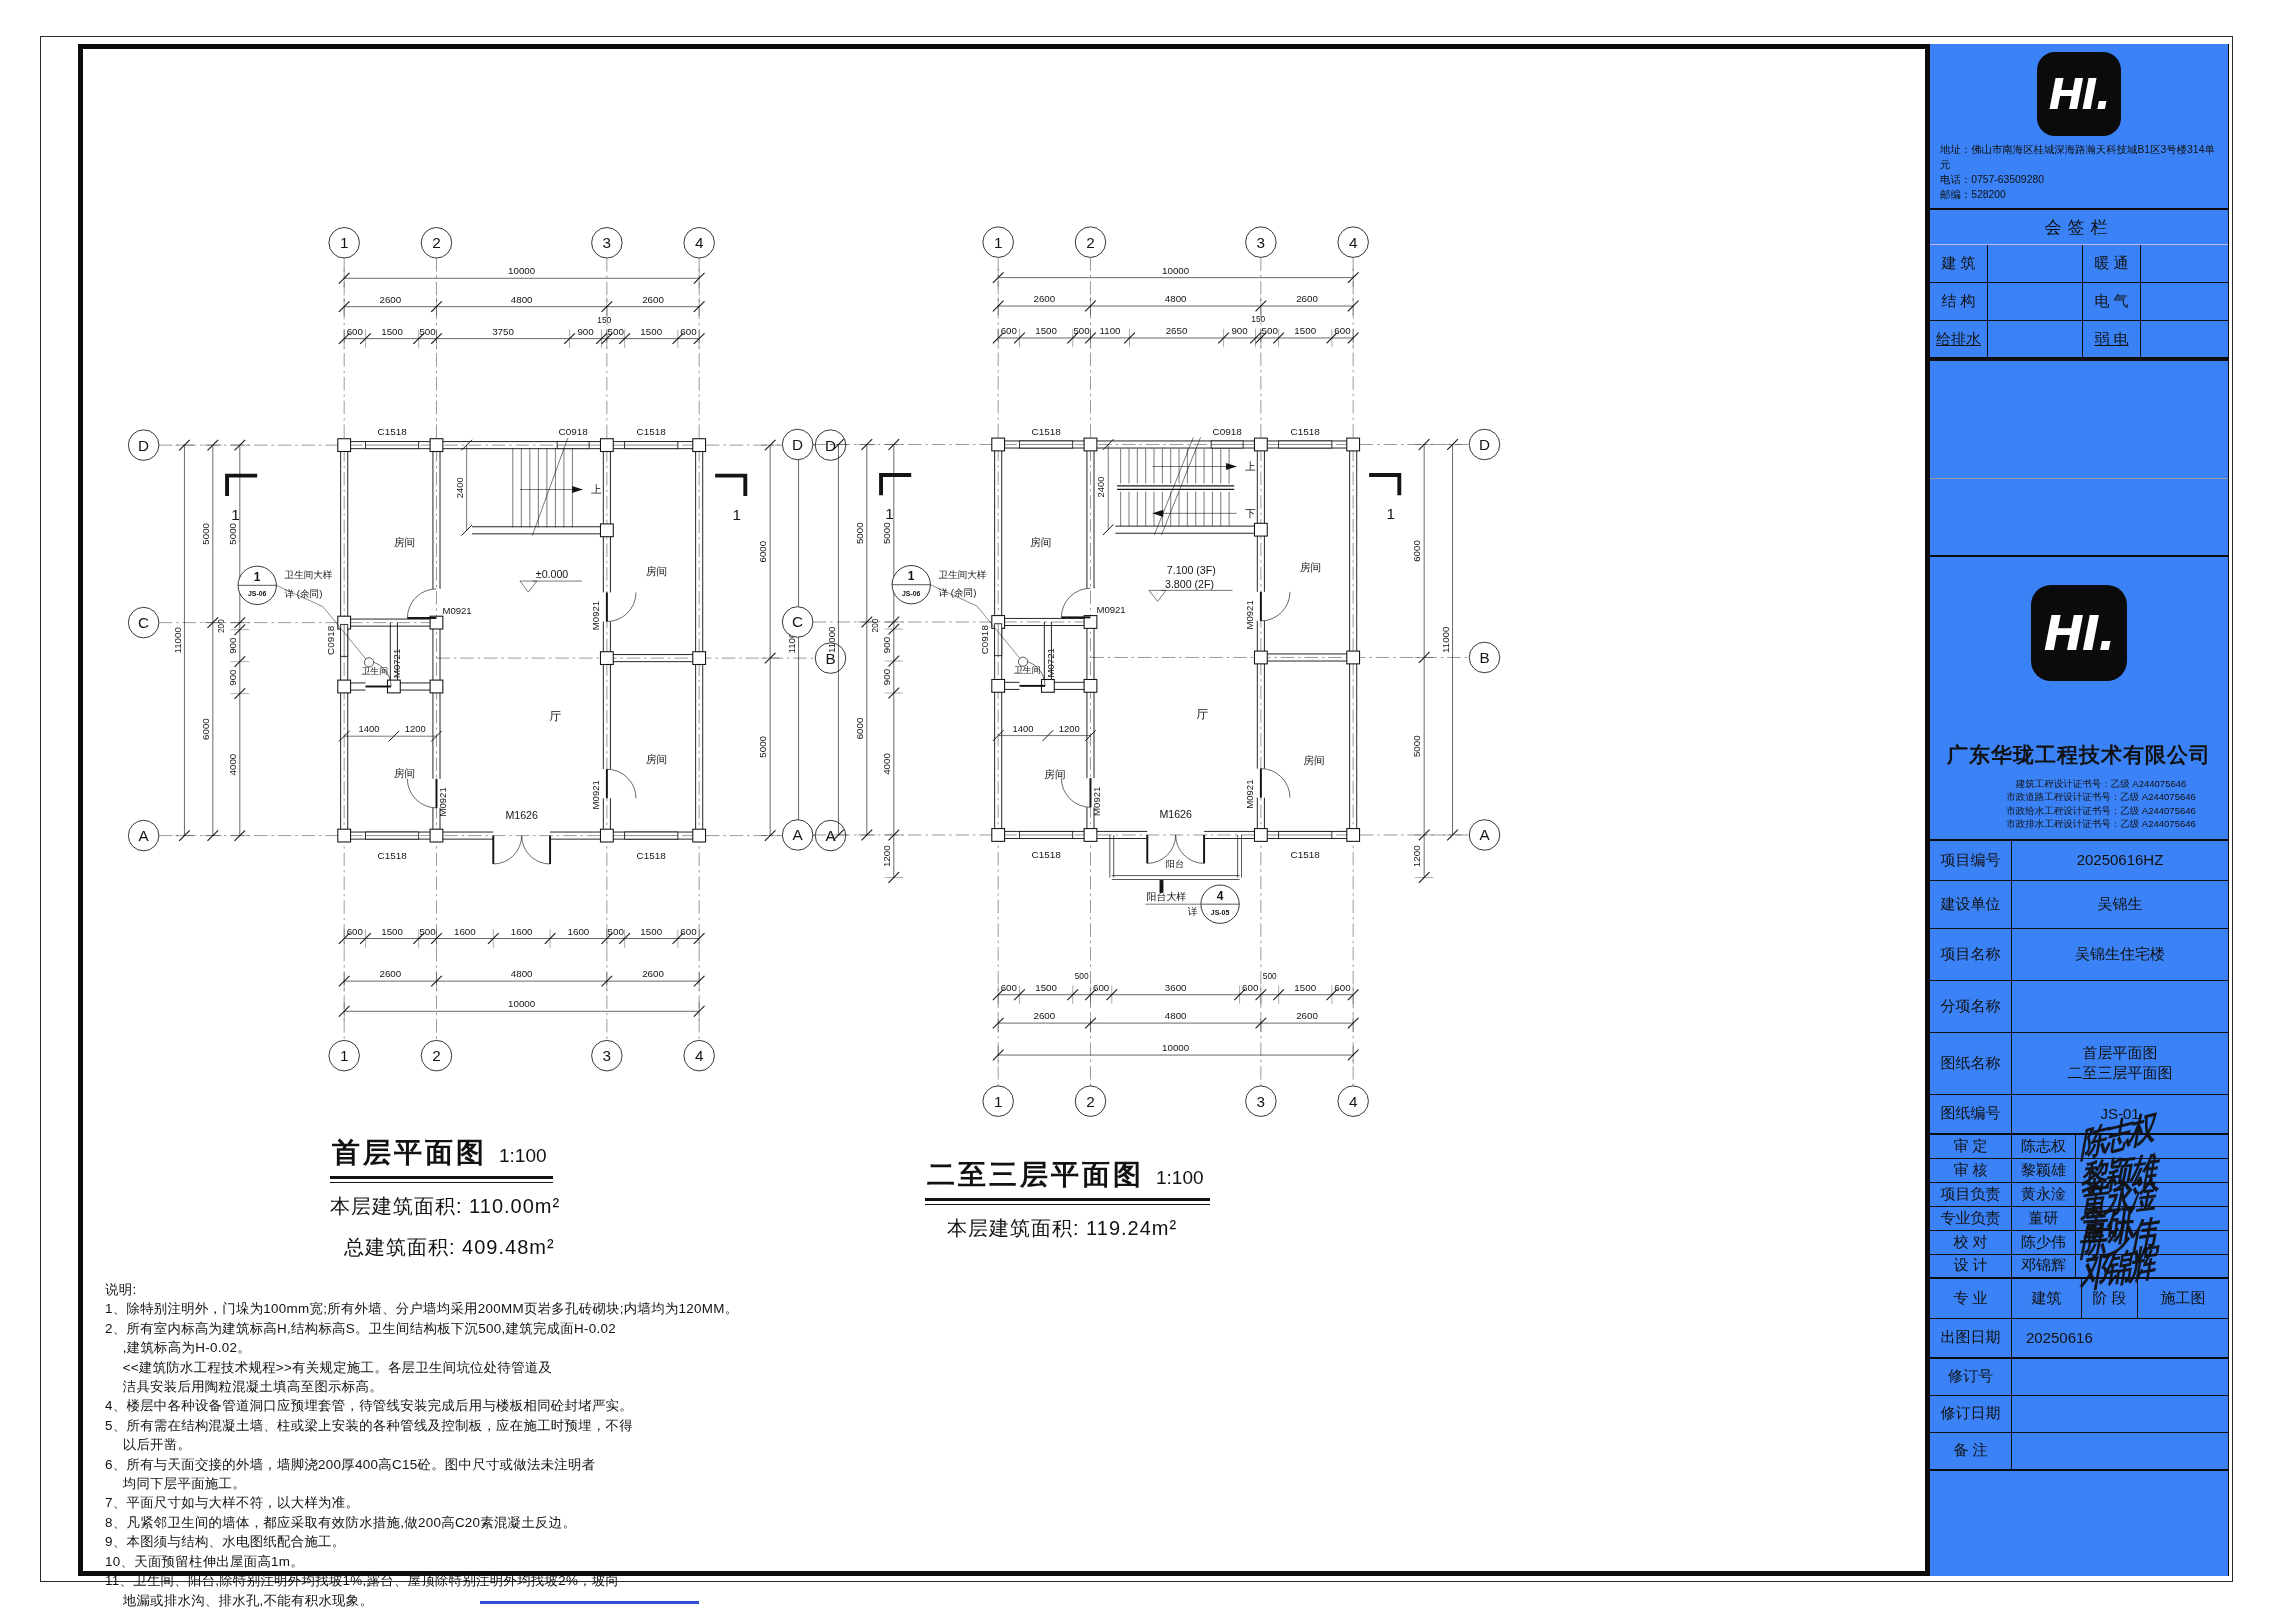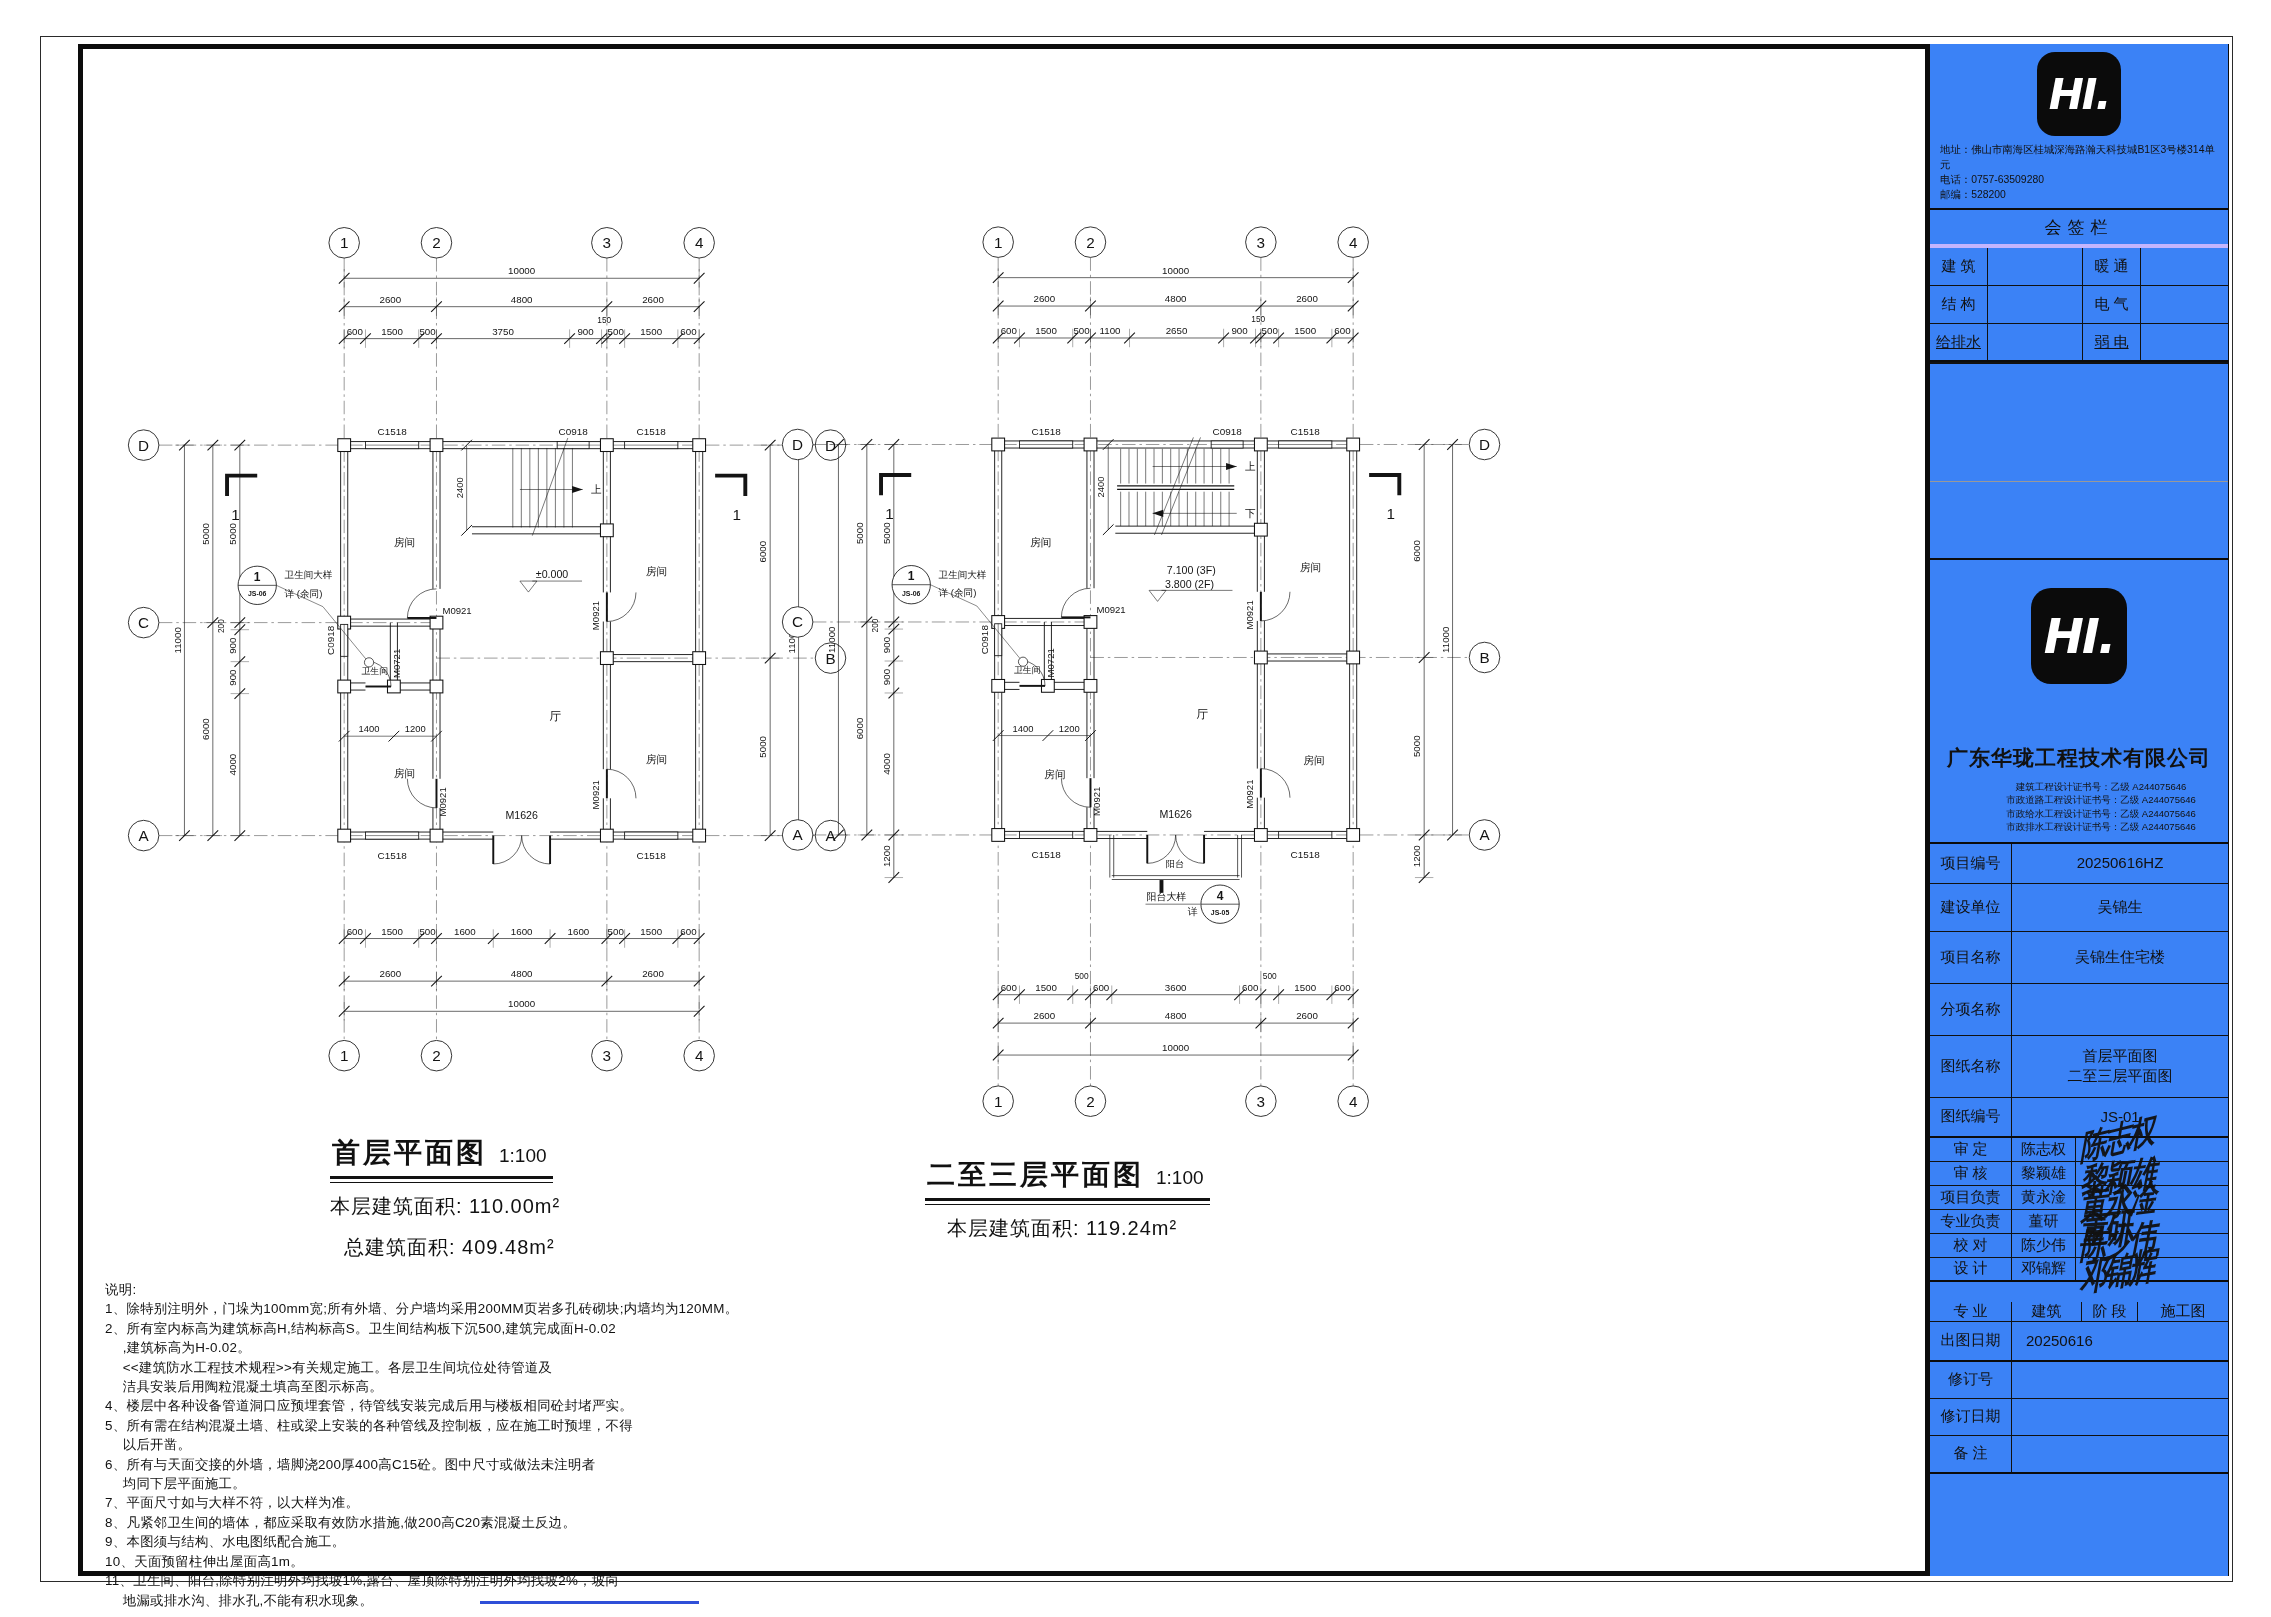--- a/index.html
+++ b/index.html
@@ -16,21 +16,21 @@
   .pc-area{font-size:20px;margin-top:14px;letter-spacing:1px;}
   .pc-area:first-of-type{margin-top:18px;}
   .notes{position:absolute;left:105px;top:1280px;width:1045px;font-size:13.4px;line-height:19.4px;letter-spacing:0.3px;}
   
   .tb{position:absolute;left:1925px;top:44px;width:303px;height:1532px;box-sizing:border-box;
       border-left:5px solid #0c0c0c;display:flex;flex-direction:column;background:#3b82f6;}
   .tb .sec{border-bottom:2px solid #111;box-sizing:border-box;}
   .tb-logo{width:84px;height:84px;background:#0b0b0b;border-radius:18px;color:#fff;display:flex;align-items:center;justify-content:center;
            font-style:italic;font-weight:bold;font-size:42px;letter-spacing:-2px;margin:8px auto 6px auto;font-family:"DejaVu Sans",sans-serif;}
   .tb-addr{font-size:10.4px;line-height:15px;padding:0 8px 6px 10px;}
-  .tb-huiqian-h{height:34px;display:flex;align-items:center;justify-content:center;font-size:17px;letter-spacing:6px;border-bottom:4px solid #c4b5fd;}
+  .tb-huiqian-h{height:34px;display:flex;align-items:center;justify-content:center;font-size:17px;letter-spacing:6px;border-bottom:1px solid #c4b5fd;}
   .hq-row{display:flex;height:38px;border-bottom:1px solid #111;box-sizing:border-box;}
   .hq-row:last-child{border-bottom:none;text-decoration:underline;}
   .hq-cell{display:flex;align-items:center;justify-content:center;font-size:15px;box-sizing:border-box;}
   .hq-l{width:58px;border-right:1px solid #111;}
   .hq-v{width:95px;border-right:1px solid #111;}
   .hq-l2{width:58px;border-right:1px solid #111;}
   .hq-v2{flex:1;}
   .tb-empty1{height:117px;border-bottom:1px solid #999;}
   .tb-empty2{height:76px;}
   .tb-co{padding-top:6px;}
@@ -882,21 +882,21 @@
           <span class="sig" style="top:-6px;">陈少伟</span>
         </div>
     </div>
     <div class="per-row heavy-b">
       <div class="per-label">设 计</div>
       <div class="per-name">邓锦辉</div>
       <div class="per-sig">
           <span class="sig" style="transform:rotate(-10deg) skewX(-20deg) scaleY(1.35);">邓锦辉</span>
         </div>
     </div>
-    <div class="inf-row" style="height:40px;align-items:flex-end;">
+    <div class="inf-row" style="height:40px;">
       <div class="inf-label">专 业</div>
       <div class="mj-cell" style="width:70px;border-right:1px solid #111;">建筑</div>
       <div class="mj-cell" style="width:56px;border-right:1px solid #111;">阶 段</div>
       <div class="mj-cell" style="flex:1;">施工图</div>
     </div>
     <div class="inf-row heavy-b" style="height:40px;">
       <div class="inf-label">出图日期</div>
       <div class="inf-val" style="align-items:flex-start;padding-left:14px;">20250616</div>
     </div>
     <div class="inf-row" style="height:37px;">

